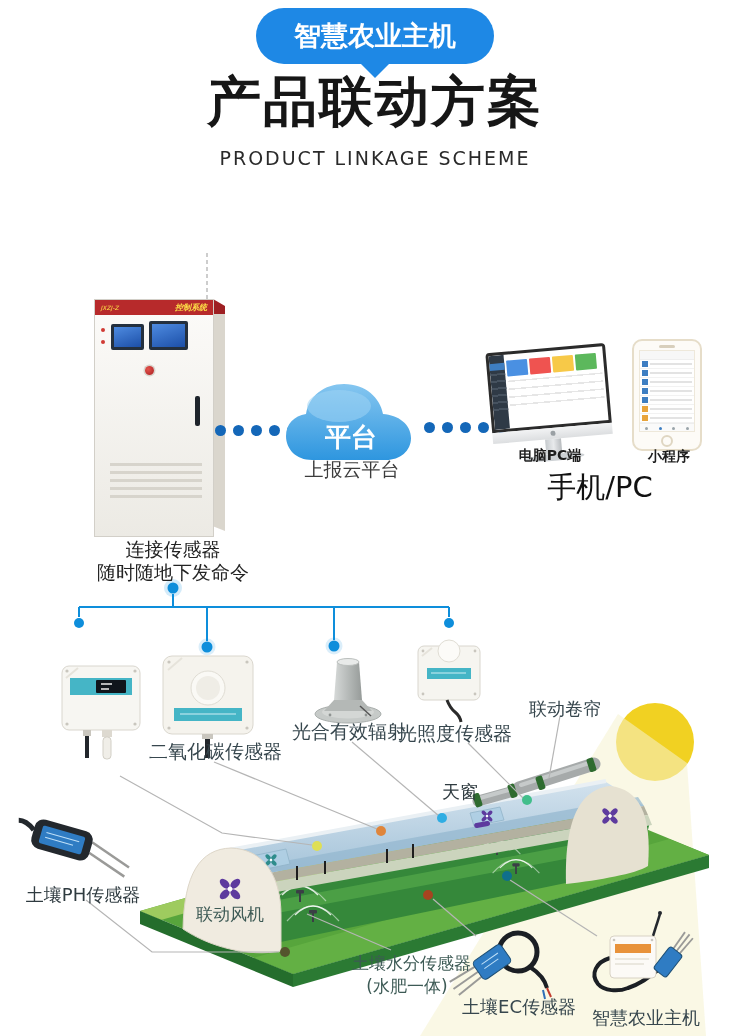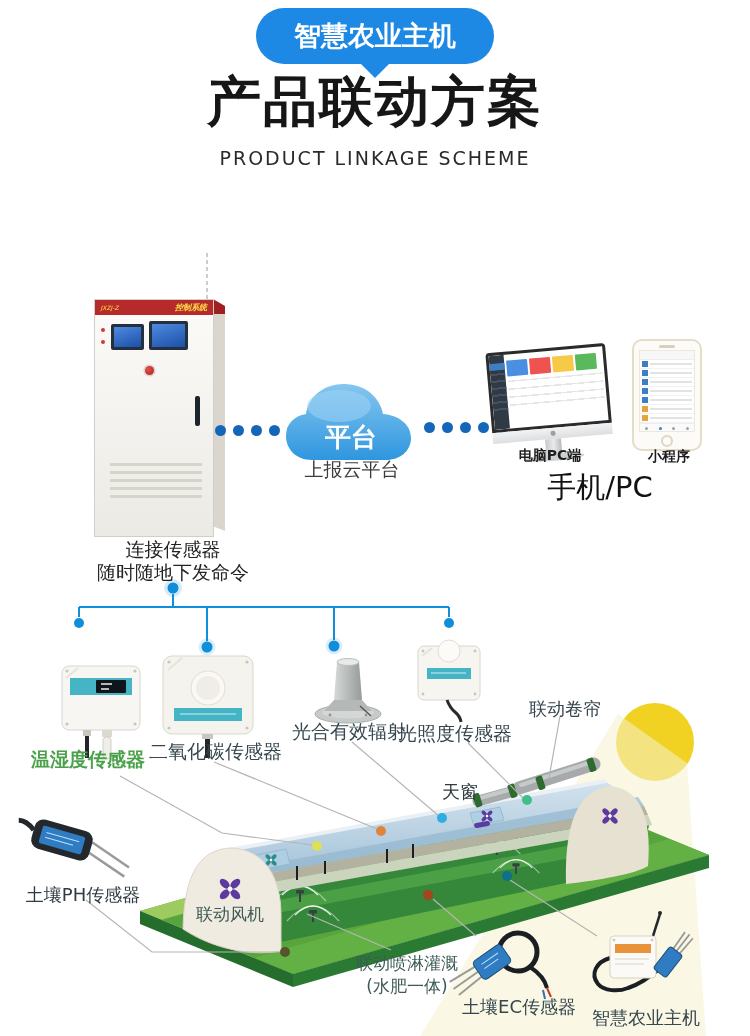--- a/index.html
+++ b/index.html
@@ -227,29 +227,28 @@
           <div class="tb on"></div>
           <div class="tb"></div>
           <div class="tb"></div>
         </div>
     </div>
     <div class="ph-home"></div>
   </div>
   <div class="abs phone-label ctr">小程序</div>
   <div class="abs group-label ctr">手机/PC</div>
 
-  <div class="abs lbl lbl-green ctr s1l">温湿度传感器</div>
   <div class="abs lbl ctr s2l">二氧化碳传感器</div>
   <div class="abs lbl ctr s3l">光合有效辐射</div>
   <div class="abs lbl ctr s4l">光照度传感器</div>
   <div class="abs lbl ctr curl">联动卷帘</div>
   <div class="abs lbl ctr skyl">天窗</div>
   <div class="abs lbl lbl-teal ctr fanl">联动风机</div>
   <div class="abs lbl lbl-teal ctr sprayl">
-    <div>联动喷淋灌溉</div>
+    <div>土壤水分传感器</div>
     <div>(水肥一体)</div>
   </div>
   <div class="abs lbl ctr phl">土壤PH传感器</div>
   <div class="abs lbl ctr ecl">土壤EC传感器</div>
   <div class="abs lbl ctr moil">智慧农业主机</div>
 
   <svg id="diagram" width="750" height="1036" viewBox="0 0 750 1036">
     <defs>
       <linearGradient id="filmG" x1="0" y1="0" x2="0.15" y2="1">
         <stop offset="0" stop-color="#D9E6F0"></stop>

